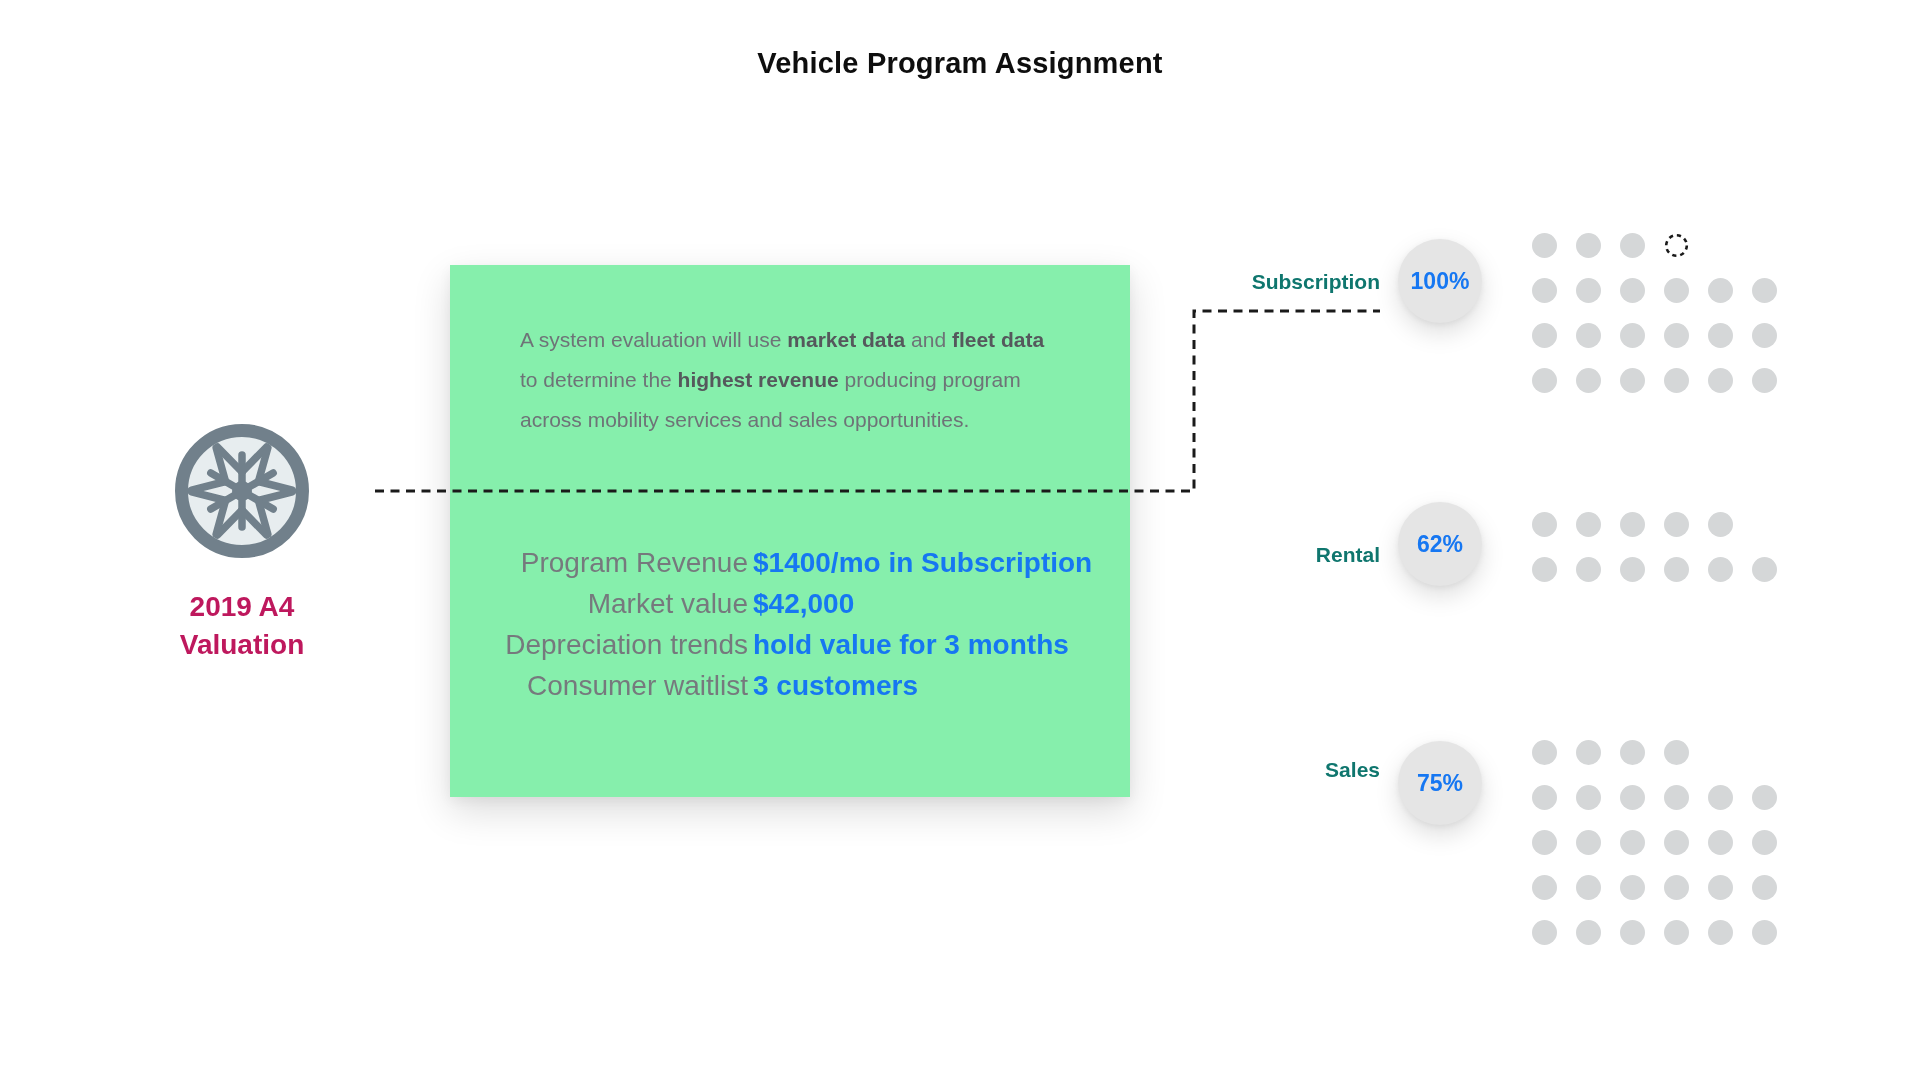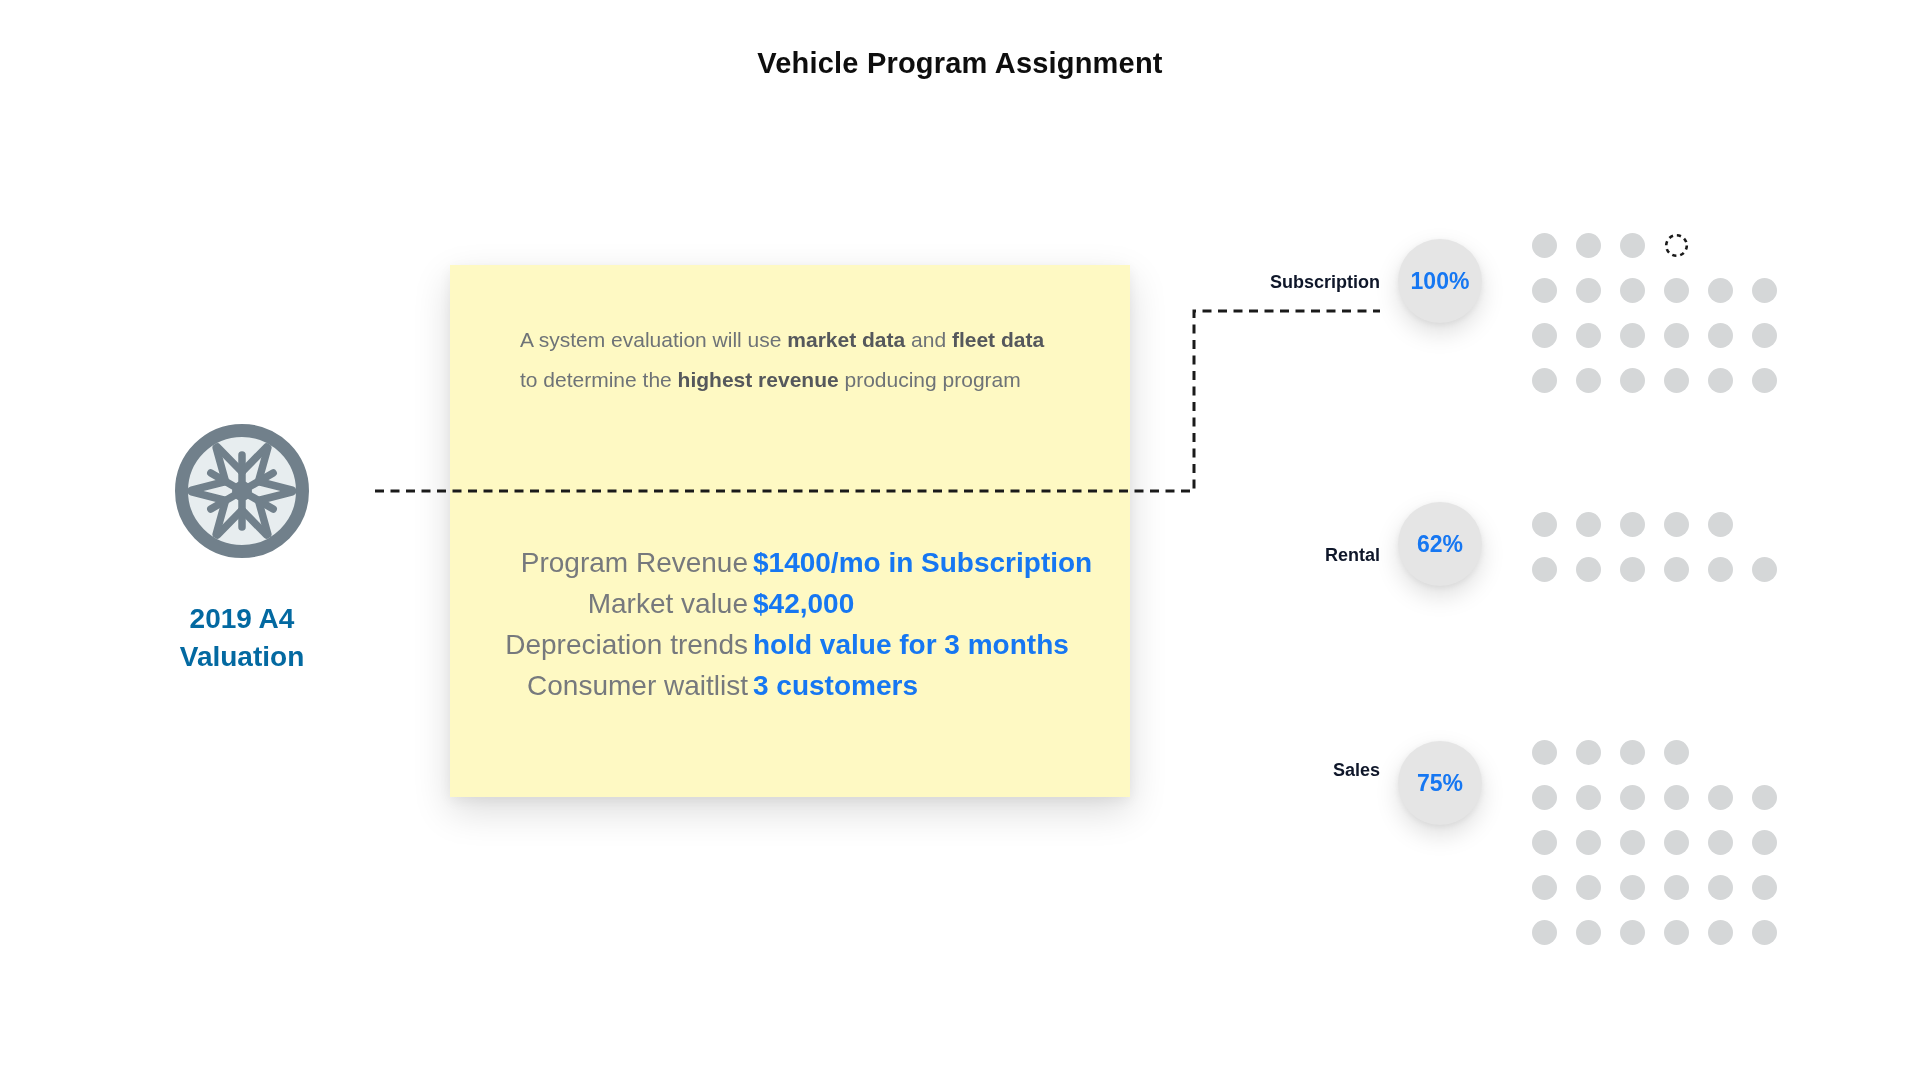--- a/index.html
+++ b/index.html
@@ -9,43 +9,43 @@
   }
   
   .title{
     position:absolute;left:0;top:47px;width:100%;text-align:center;
     font-size:29px;font-weight:700;letter-spacing:.2px;color:#0e0e0e;
   }
   
   .wheel{position:absolute;left:172px;top:421px;}
   .vehicle-name{
     position:absolute;left:92px;top:588px;width:300px;text-align:center;
-    font-size:28px;line-height:38px;font-weight:700;color:#0369a1;margin-top:12px;
+    font-size:28px;line-height:38px;font-weight:700;color:#be185d;
   }
   
   .card{
-    position:absolute;left:450px;top:265px;width:680px;height:532px;background:#fef9c3;
+    position:absolute;left:450px;top:265px;width:680px;height:532px;background:#86efac;
     box-shadow:0 14px 36px rgba(0,0,0,0.14), 0 4px 12px rgba(0,0,0,0.05);
     z-index:1;
   }
   .para{
     position:absolute;left:70px;top:55px;width:565px;margin:0;
     font-size:21px;line-height:40px;color:#6E7377;font-weight:400;
   }
   .para .b{font-weight:700;color:#55585C;}
   .specs{position:absolute;left:0;top:277px;width:100%;}
   .spec-row{display:flex;align-items:center;height:41px;font-size:28px;}
   .spec-label{flex:0 0 298px;text-align:right;color:#76797D;}
   .spec-value{margin-left:5px;font-weight:700;color:#1677F2;}
   
   .connector{position:absolute;left:0;top:0;z-index:5;pointer-events:none;}
   
   .program-label{
     position:absolute;width:360px;text-align:right;
-    font-size:18px;line-height:28px;font-weight:700;color:#0f172a;
+    font-size:21px;line-height:28px;font-weight:700;color:#0f766e;
   }
   .program-label.sub{left:1020px;top:268px;}
   .program-label.ren{left:1020px;top:541px;}
   .program-label.sal{left:1020px;top:756px;}
   .pct-circle{
     position:absolute;width:84px;height:84px;border-radius:50%;background:#e5e5e5;
     box-shadow:0 10px 25px rgba(0,0,0,0.13), 0 2px 6px rgba(0,0,0,0.06);
     display:flex;align-items:center;justify-content:center;
     font-size:23px;font-weight:700;color:#1677F2;z-index:2;
   }
@@ -107,20 +107,21 @@
 
   <div class="vehicle-name">
     <span>2019 A4</span><br>
     <span>Valuation</span>
   </div>
 
   <div class="card">
     <p class="para">
       <span>A system evaluation will use </span><span class="b">market data</span><span> and </span><span class="b">fleet data</span><br>
       <span>to determine the </span><span class="b">highest revenue</span><span> producing program</span><br>
+      <span>across mobility services and sales opportunities.</span>
     </p>
     <div class="specs">
       <div class="spec-row">
         <span class="spec-label">Program Revenue</span>
         <span class="spec-value">$1400/mo in Subscription</span>
       </div>
       <div class="spec-row">
         <span class="spec-label">Market value</span>
         <span class="spec-value">$42,000</span>
       </div>

